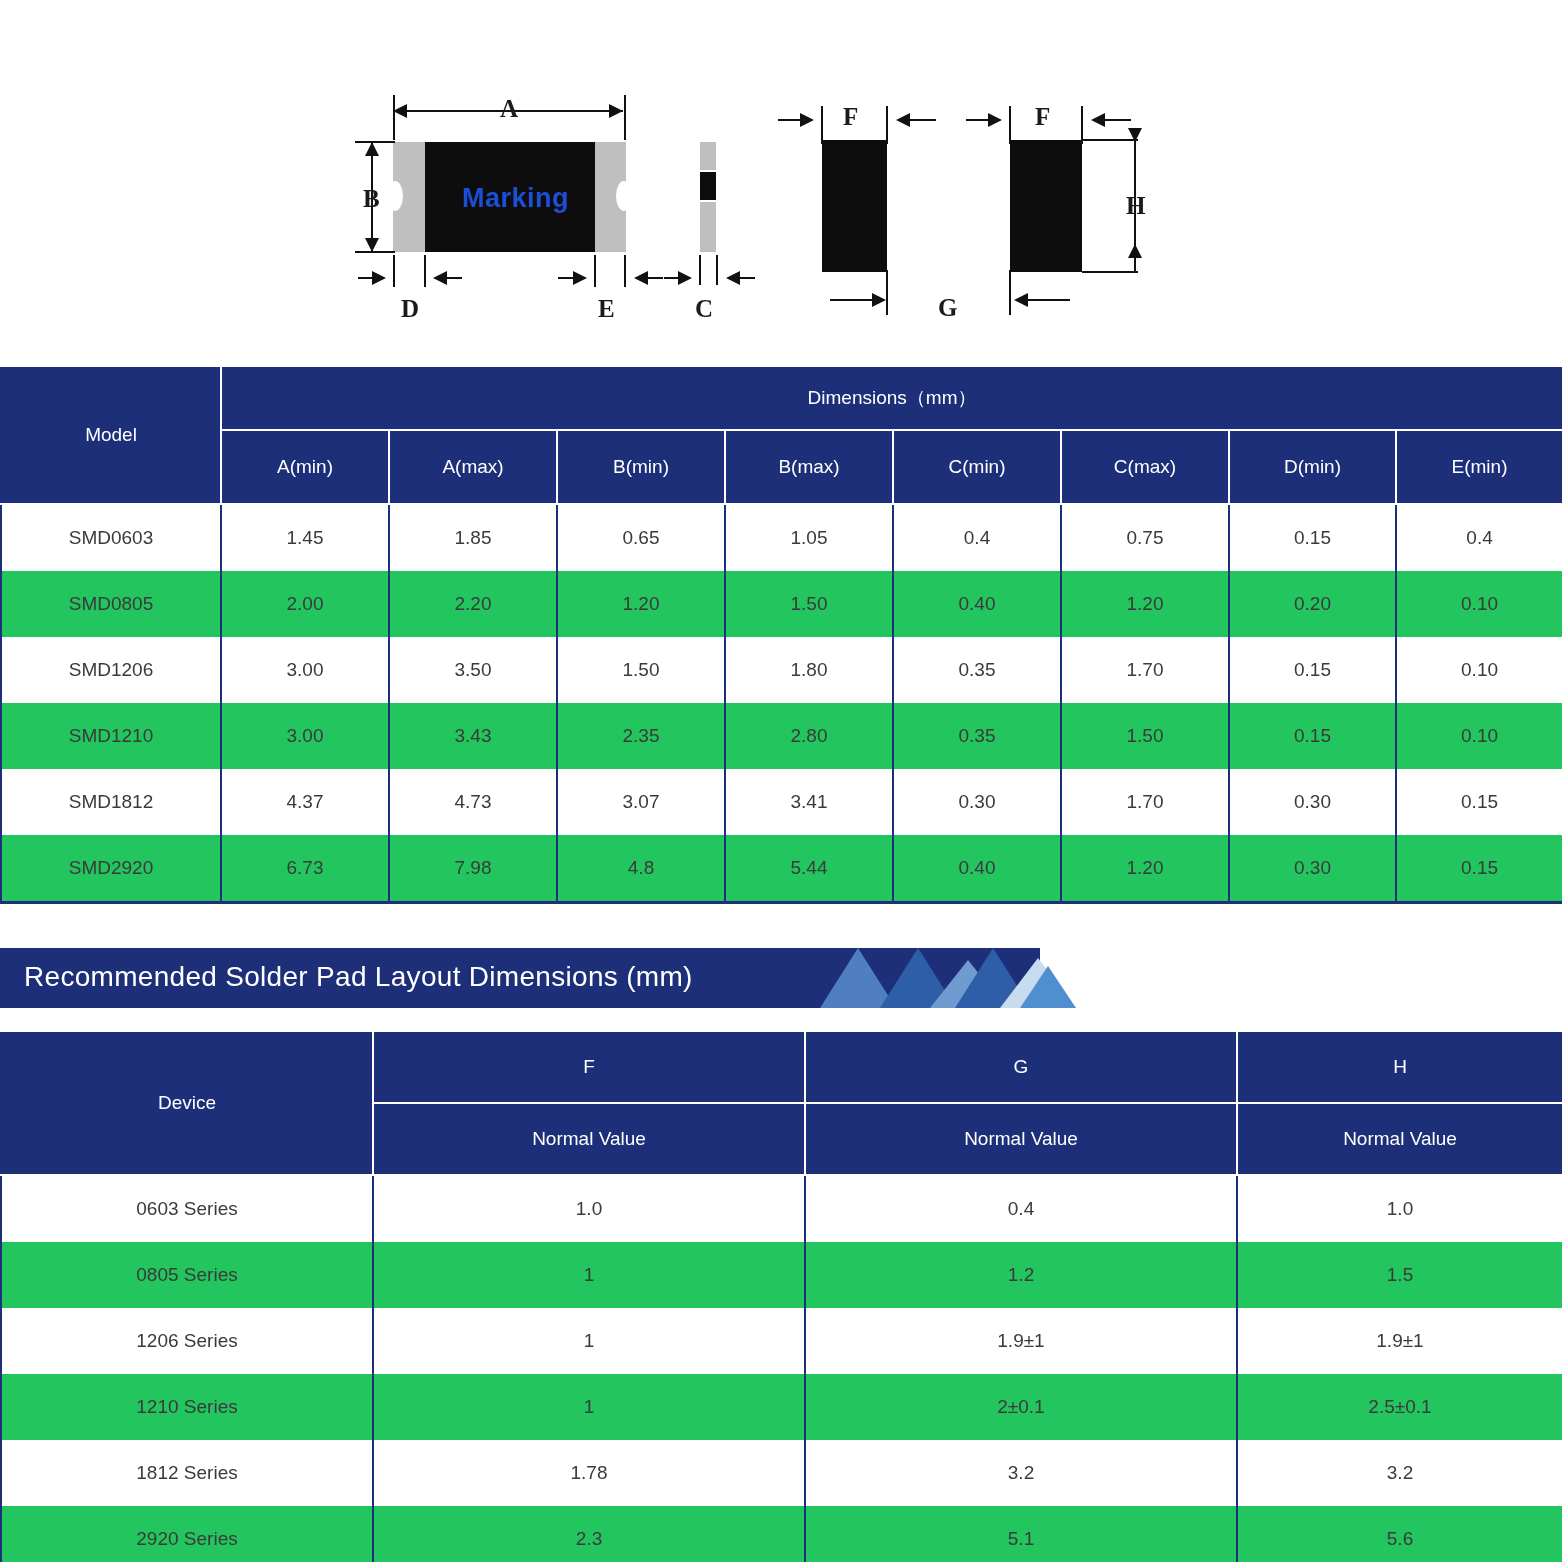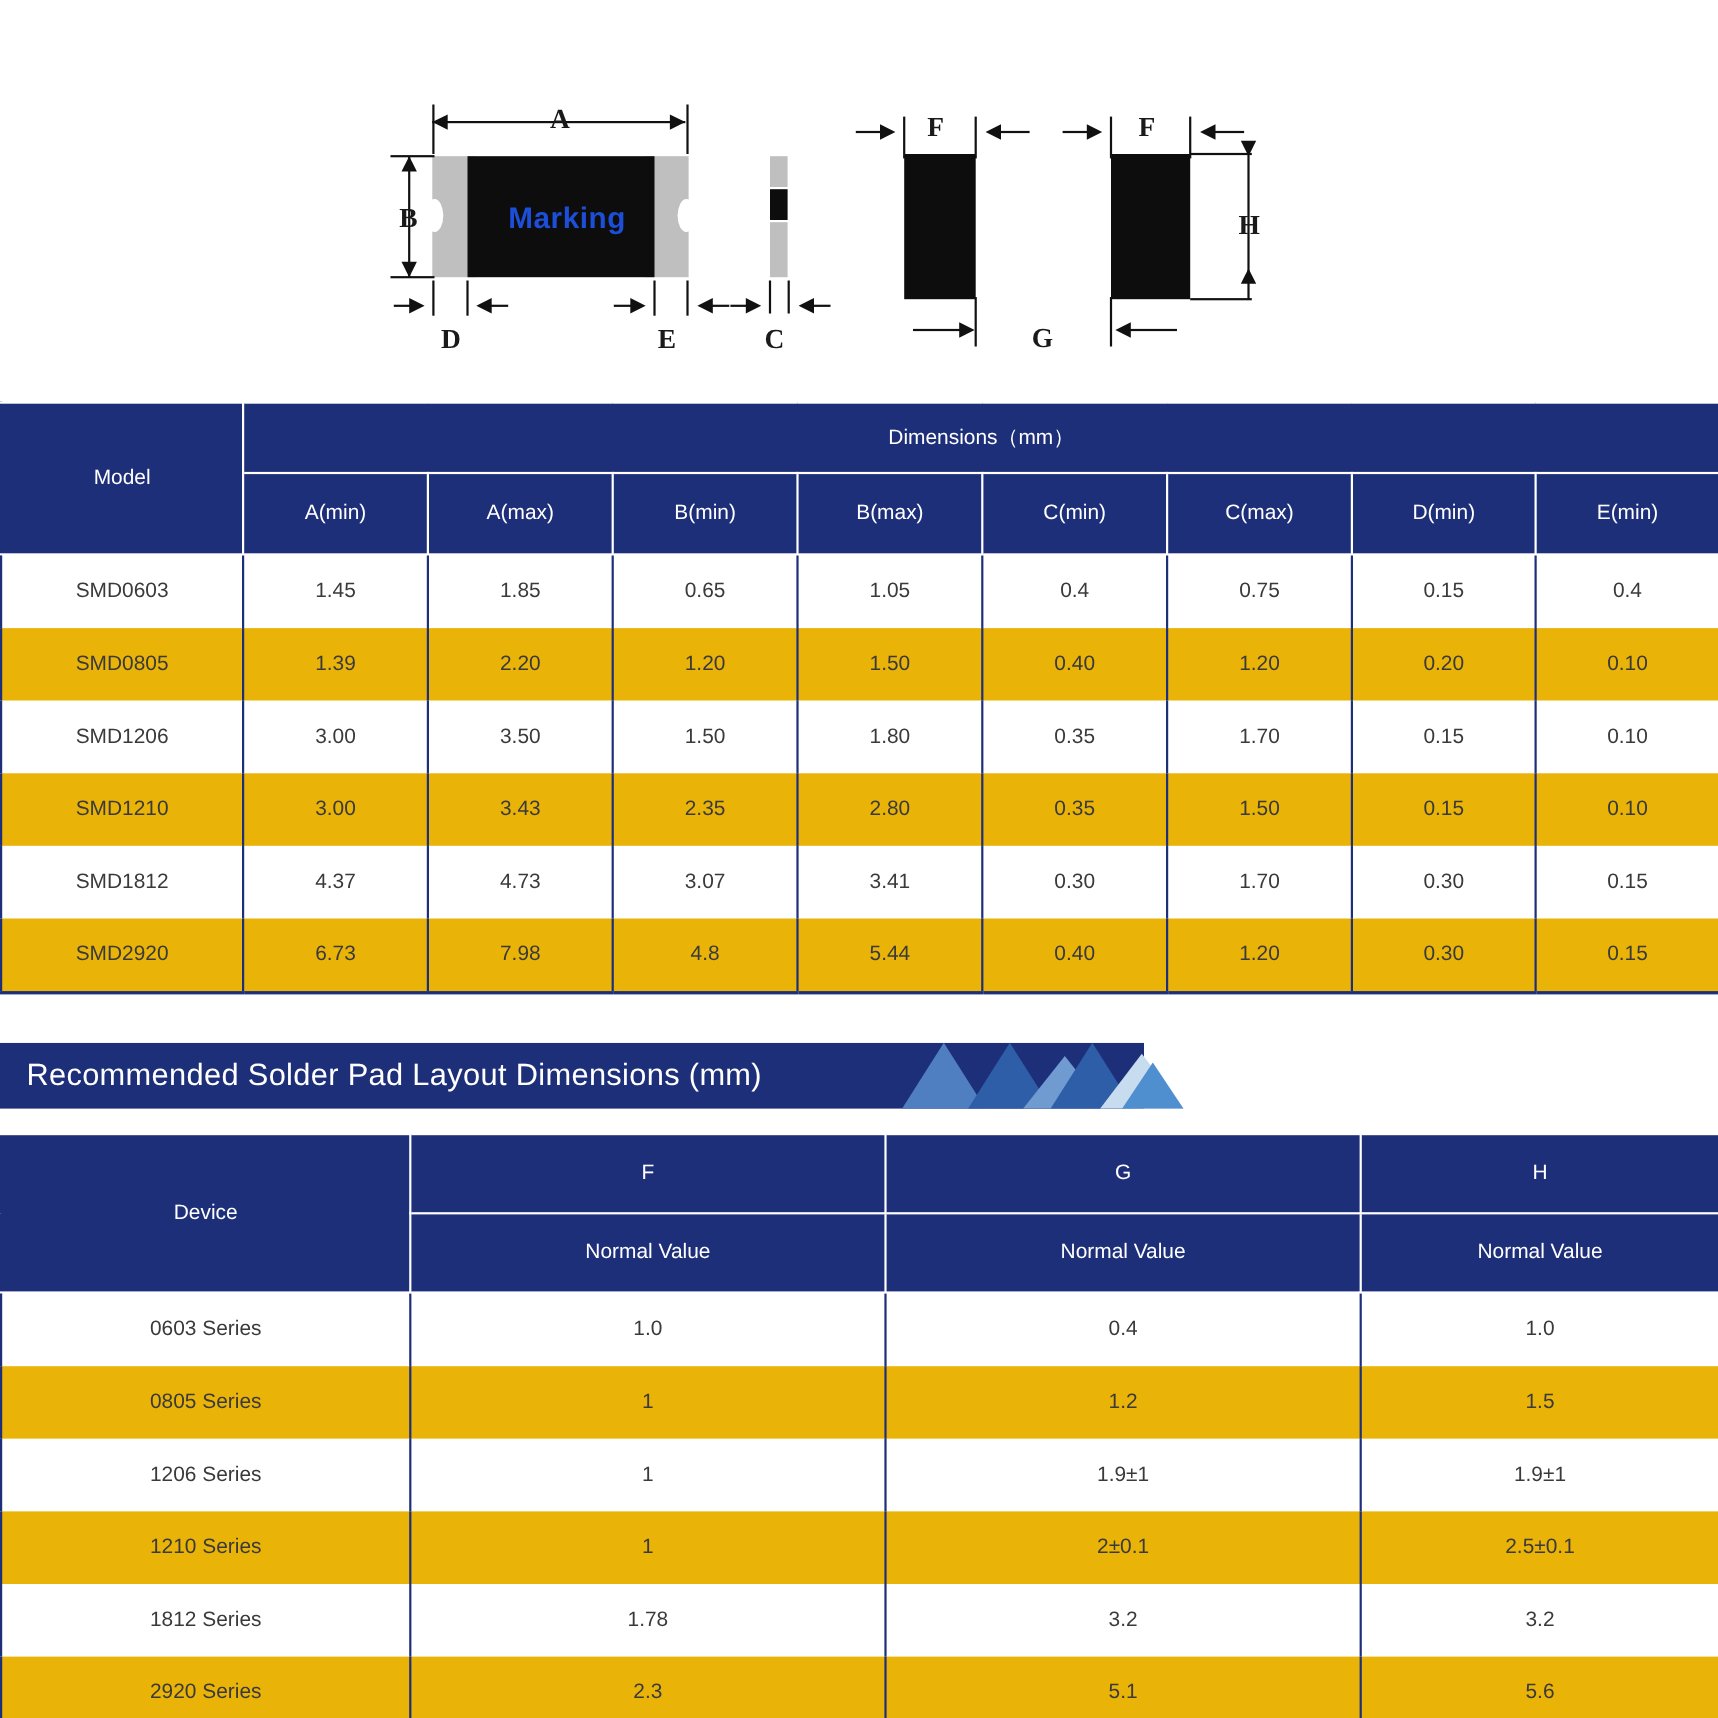--- a/index.html
+++ b/index.html
@@ -108,21 +108,21 @@
   }
   td {
     text-align: center;
     font-size: 19px;
     color: #3a3a3a;
     height: 64px;
     border-left: 2px solid #1e2f7a;
     border-right: 2px solid #1e2f7a;
   }
   tr.row-odd td { background: #ffffff; }
-  tr.row-even td { background: #eab308; }
+  tr.row-even td { background: #22c55e; }
   tbody tr:last-child td { border-bottom: 3px solid #1e2f7a; }
 
   .spacer-sm { height: 22px; }
   .spacer-lg { height: 44px; }
 
   
   .banner {
     position: relative;
     height: 60px;
     width: 1430px;
@@ -278,21 +278,21 @@
         <td>1.85</td>
         <td>0.65</td>
         <td>1.05</td>
         <td>0.4</td>
         <td>0.75</td>
         <td>0.15</td>
         <td>0.4</td>
       </tr>
       <tr class="row-even">
         <td>SMD0805</td>
-        <td>1.39</td>
+        <td>2.00</td>
         <td>2.20</td>
         <td>1.20</td>
         <td>1.50</td>
         <td>0.40</td>
         <td>1.20</td>
         <td>0.20</td>
         <td>0.10</td>
       </tr>
       <tr class="row-odd">
         <td>SMD1206</td>

